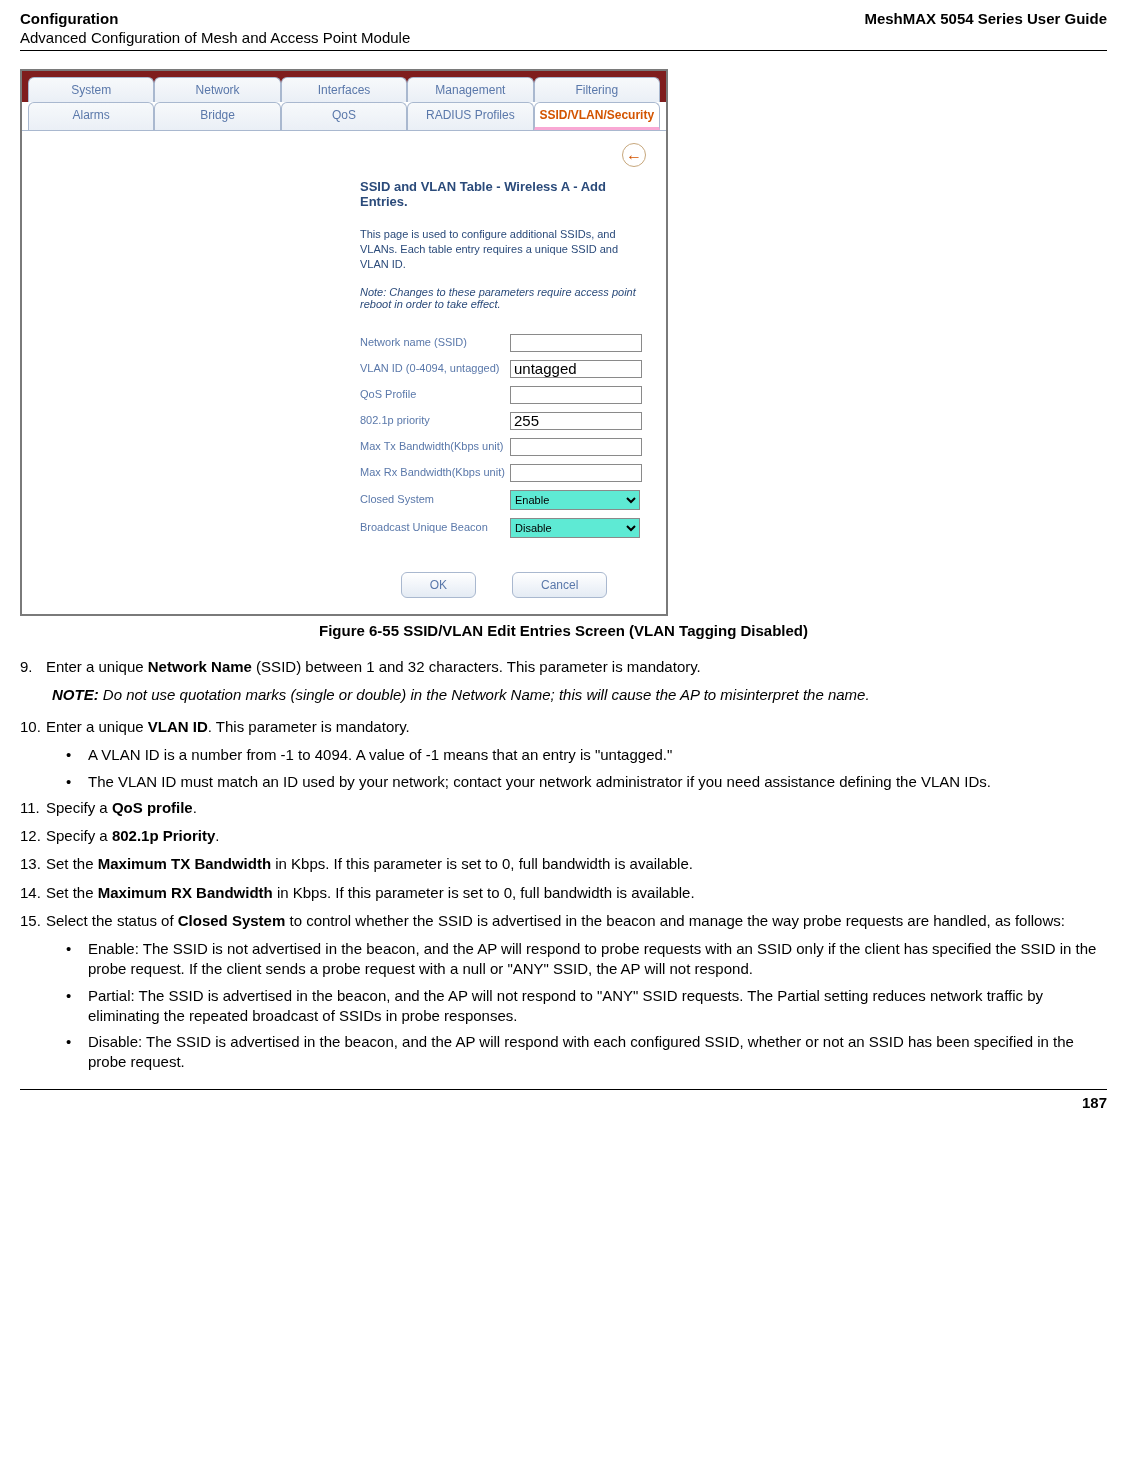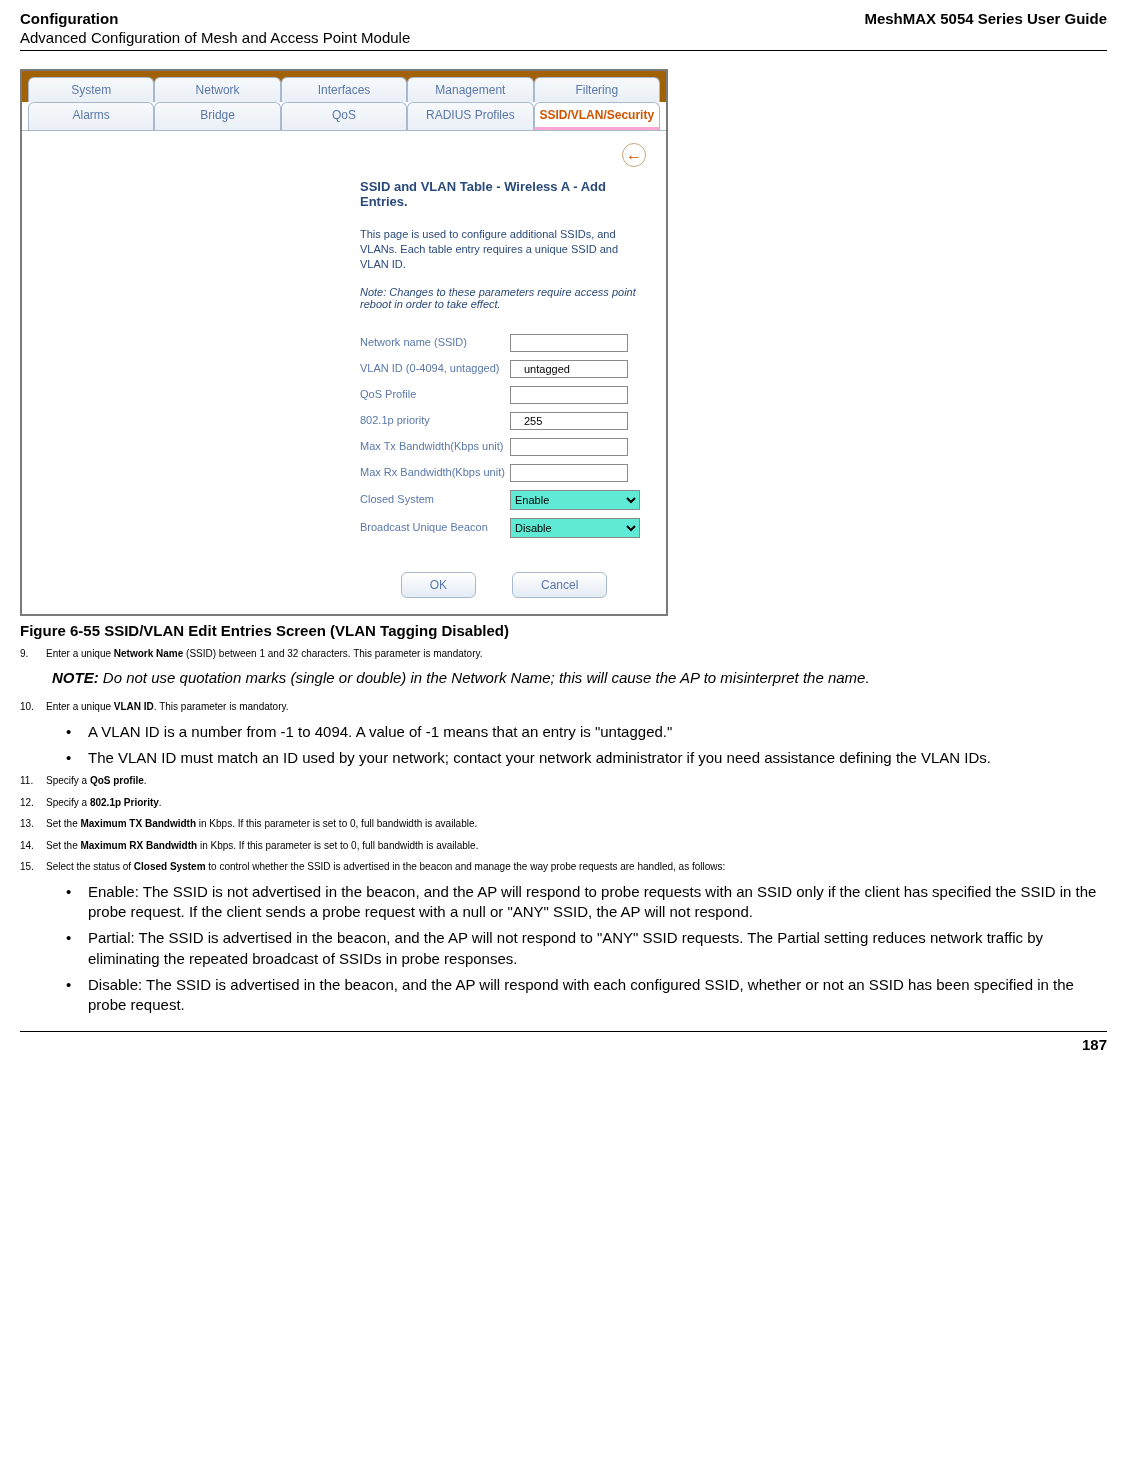--- a/index.html
+++ b/index.html
@@ -36,21 +36,21 @@
     margin-bottom: 18px;
   }
   
   .app-wrap {
     border: 2px solid #7a7a7a;
     background: #fff;
     width: 648px;
     margin-bottom: 6px;
   }
   .tabs1-bar {
-    background: #a16207;
+    background: #7f1d1d;
     padding: 6px 6px 0 6px;
   }
   .tabs1 {
     display: flex;
     gap: 0;
   }
   .tabs1 .tab, .tabs2 .tab {
     text-align: center;
     font-size: 12px;
     color: #5a78aa;
@@ -122,25 +122,25 @@
     align-items: center;
     margin-bottom: 8px;
   }
   .form-row label {
     color: #5a78aa;
     font-size: 11px;
     width: 150px;
     line-height: 1.25;
   }
   .form-row input[type="text"] {
-    width: 118px;
+    width: 132px;
     height: 18px;
     border: 1px solid #8a8a8a;
-    font-size: 11px;
-    padding: 1px 13px;
+    font-size: 15px;
+    padding: 1px 3px;
   }
   .form-row select {
     width: 130px;
     height: 20px;
     border: 1px solid #8a8a8a;
     font-size: 11px;
     background: #5eead4;
   }
   .btn-row {
     display: flex;
@@ -154,24 +154,25 @@
     border-radius: 6px;
     background: linear-gradient(#ffffff, #e4ebf4);
     color: #5a78aa;
     font-size: 12px;
     cursor: pointer;
   }
   
   .fig-caption {
     font-weight: bold;
     font-size: 15px;
-    margin-bottom: 8px;
+    margin-bottom: 18px;
+    text-align: center;
   }
   .step-line {
-    font-size: 10px;
+    font-size: 15px;
     margin-bottom: 8px;
     line-height: 1.35;
   }
   .step-line .num { display: inline-block; width: 26px; }
   .step-line .bold { font-weight: bold; }
   .note-block {
     font-size: 15px;
     font-style: italic;
     margin: 0 0 12px 32px;
     line-height: 1.35;

